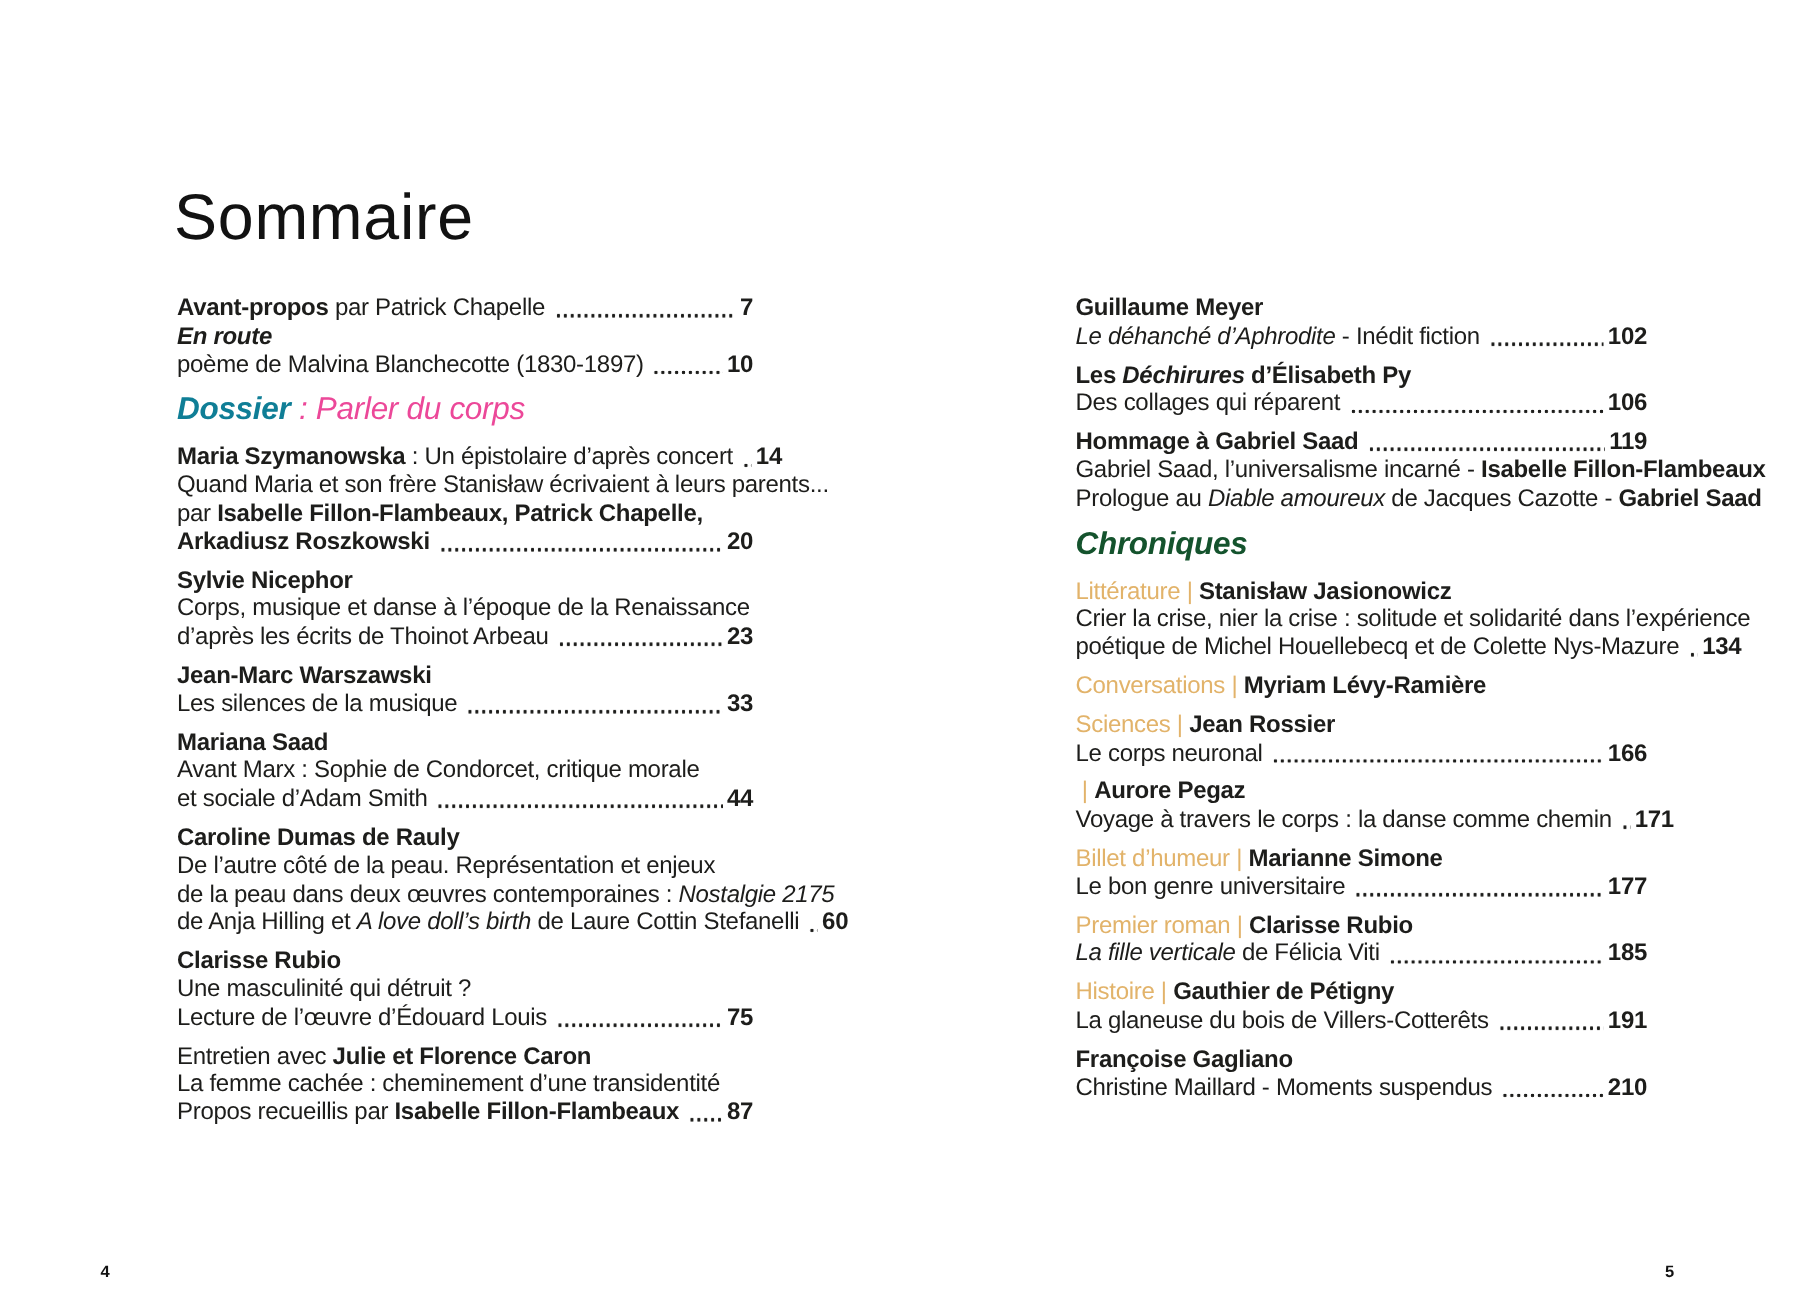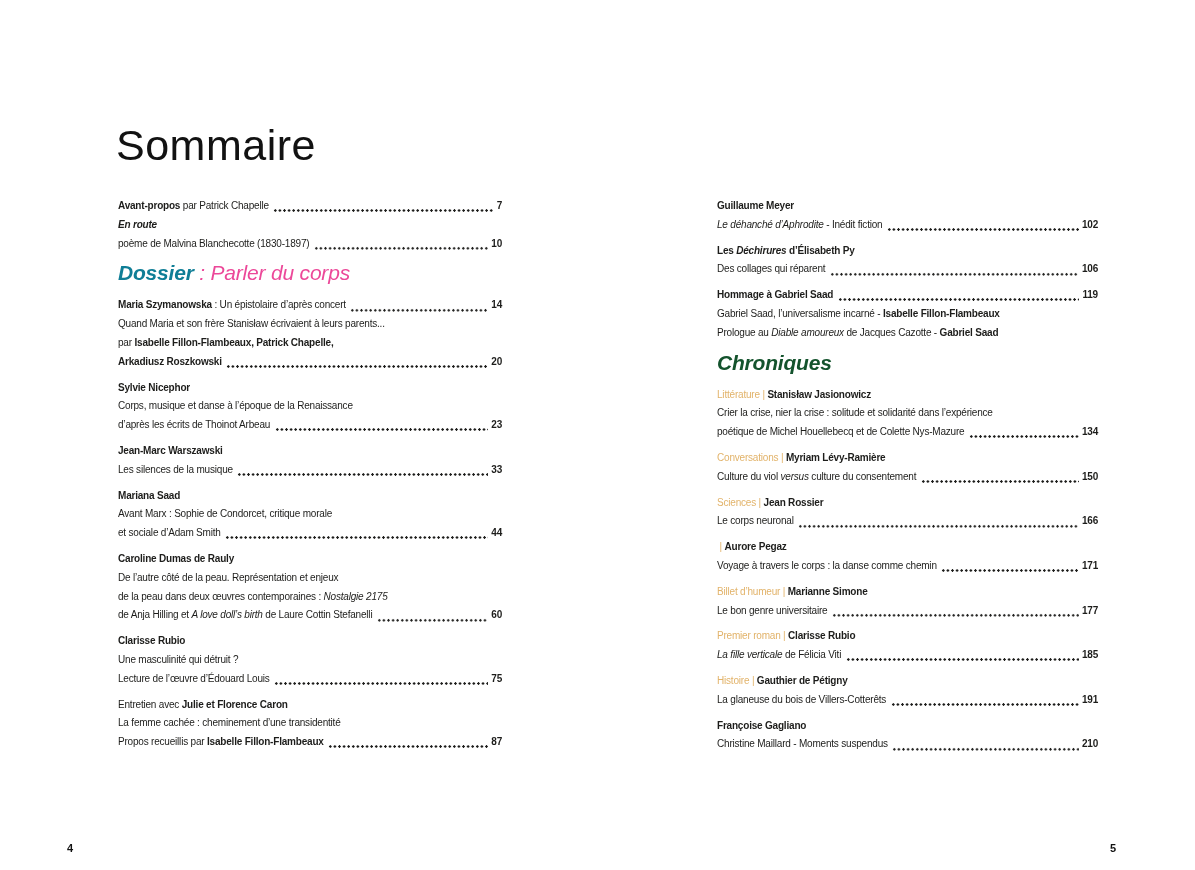--- a/index.html
+++ b/index.html
@@ -5,21 +5,21 @@
   html,body{margin:0;padding:0;background:#888;}
   #page{position:relative;width:1195px;height:870px;background:#ffffff;overflow:hidden;
         font-family:"Liberation Sans","DejaVu Sans",sans-serif;font-stretch:condensed;
         color:#1d1d1b;}
   #page-title{position:absolute;left:116px;top:110px;font-size:43px;font-weight:300;
         letter-spacing:0.5px;line-height:1;color:#121212;margin-top:14px;}
   .column{position:absolute;top:197px;}
   #left-column{left:118px;width:384px;}
   #right-column{left:717px;width:381px;}
   .toc-entry{margin:0 0 7px 0;}
-  .toc-line{display:flex;align-items:baseline;font-size:10px;line-height:18.8px;
+  .toc-line{display:flex;align-items:baseline;font-size:16px;line-height:18.8px;
         letter-spacing:-0.2px;white-space:pre;}
   .seg{white-space:pre;}
   .seg.b{font-weight:700;}
   .seg.i{font-style:italic;}
   .seg.bi{font-weight:700;font-style:italic;}
   .seg.teal-b{color:#0f7e96;font-weight:700;}
   .seg.teal{color:#ec4899;}
   .seg.gold-b{color:#14532d;font-weight:700;}
   .seg.gold{color:#e2b36a;}
   .section-header{margin:5px 0 10px 0;font-style:italic;}
@@ -100,21 +100,20 @@
       <div class="section-header">
         <div class="toc-line"><span class="seg gold-b">Chroniques</span></div>
       </div>
       <div class="toc-entry">
         <div class="toc-line"><span class="seg gold">Littérature</span><span class="seg gold"> | </span><span class="seg b">Stanisław Jasionowicz</span></div>
         <div class="toc-line"><span class="seg r">Crier la crise, nier la crise : solitude et solidarité dans l’expérience</span></div>
         <div class="toc-line"><span class="seg r">poétique de Michel Houellebecq et de Colette Nys-Mazure </span><span class="leader"></span><span class="pageno">134</span></div>
       </div>
       <div class="toc-entry">
         <div class="toc-line"><span class="seg gold">Conversations</span><span class="seg gold"> | </span><span class="seg b">Myriam Lévy-Ramière</span></div>
-        <div class="toc-line"><span class="seg r">Culture du viol </span><span class="seg i">versus</span><span class="seg r"> culture du consentement </span><span class="leader"></span><span class="pageno">150</span></div>
       </div>
       <div class="toc-entry">
         <div class="toc-line"><span class="seg gold">Sciences</span><span class="seg gold"> | </span><span class="seg b">Jean Rossier</span></div>
         <div class="toc-line"><span class="seg r">Le corps neuronal </span><span class="leader"></span><span class="pageno">166</span></div>
       </div>
       <div class="toc-entry">
         <div class="toc-line"><span class="seg gold"> | </span><span class="seg b">Aurore Pegaz</span></div>
         <div class="toc-line"><span class="seg r">Voyage à travers le corps : la danse comme chemin </span><span class="leader"></span><span class="pageno">171</span></div>
       </div>
       <div class="toc-entry">

